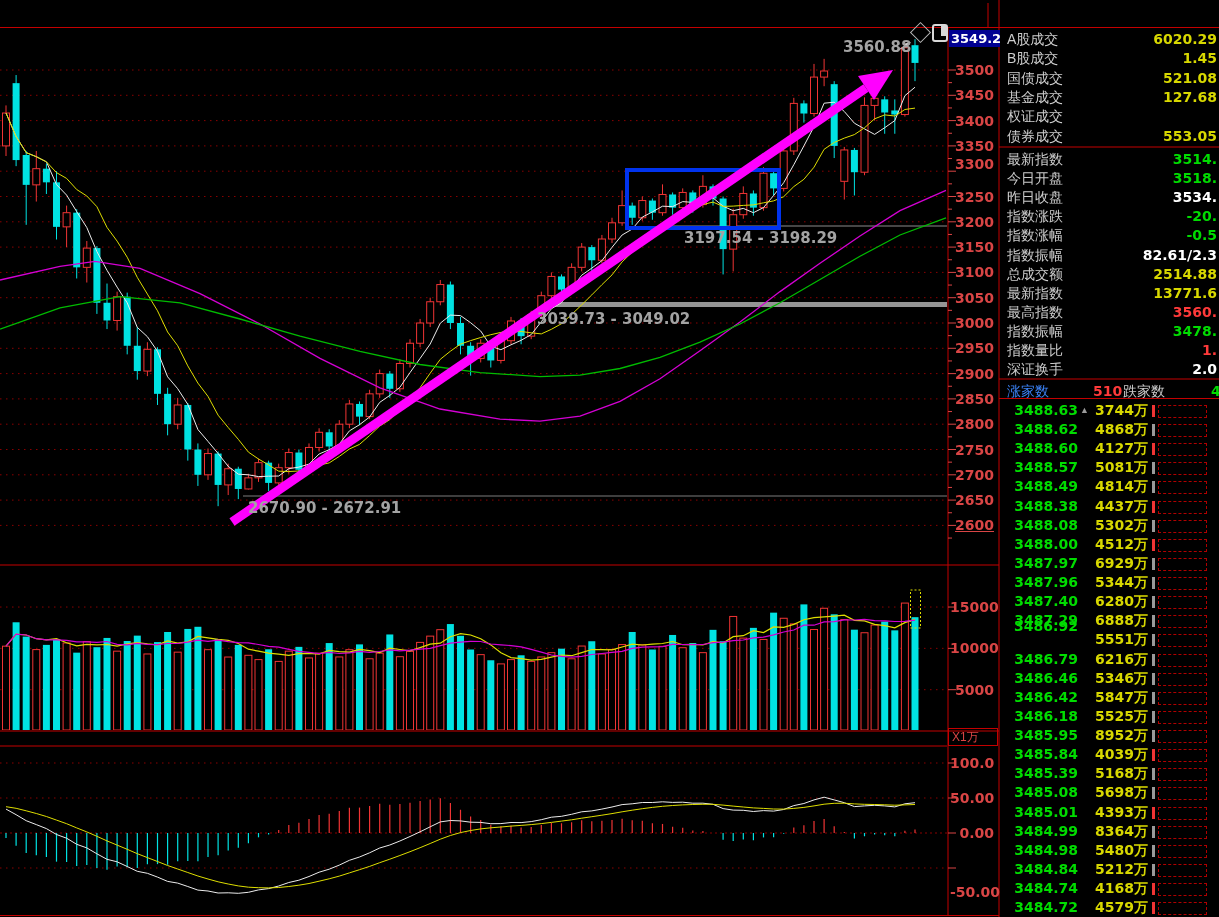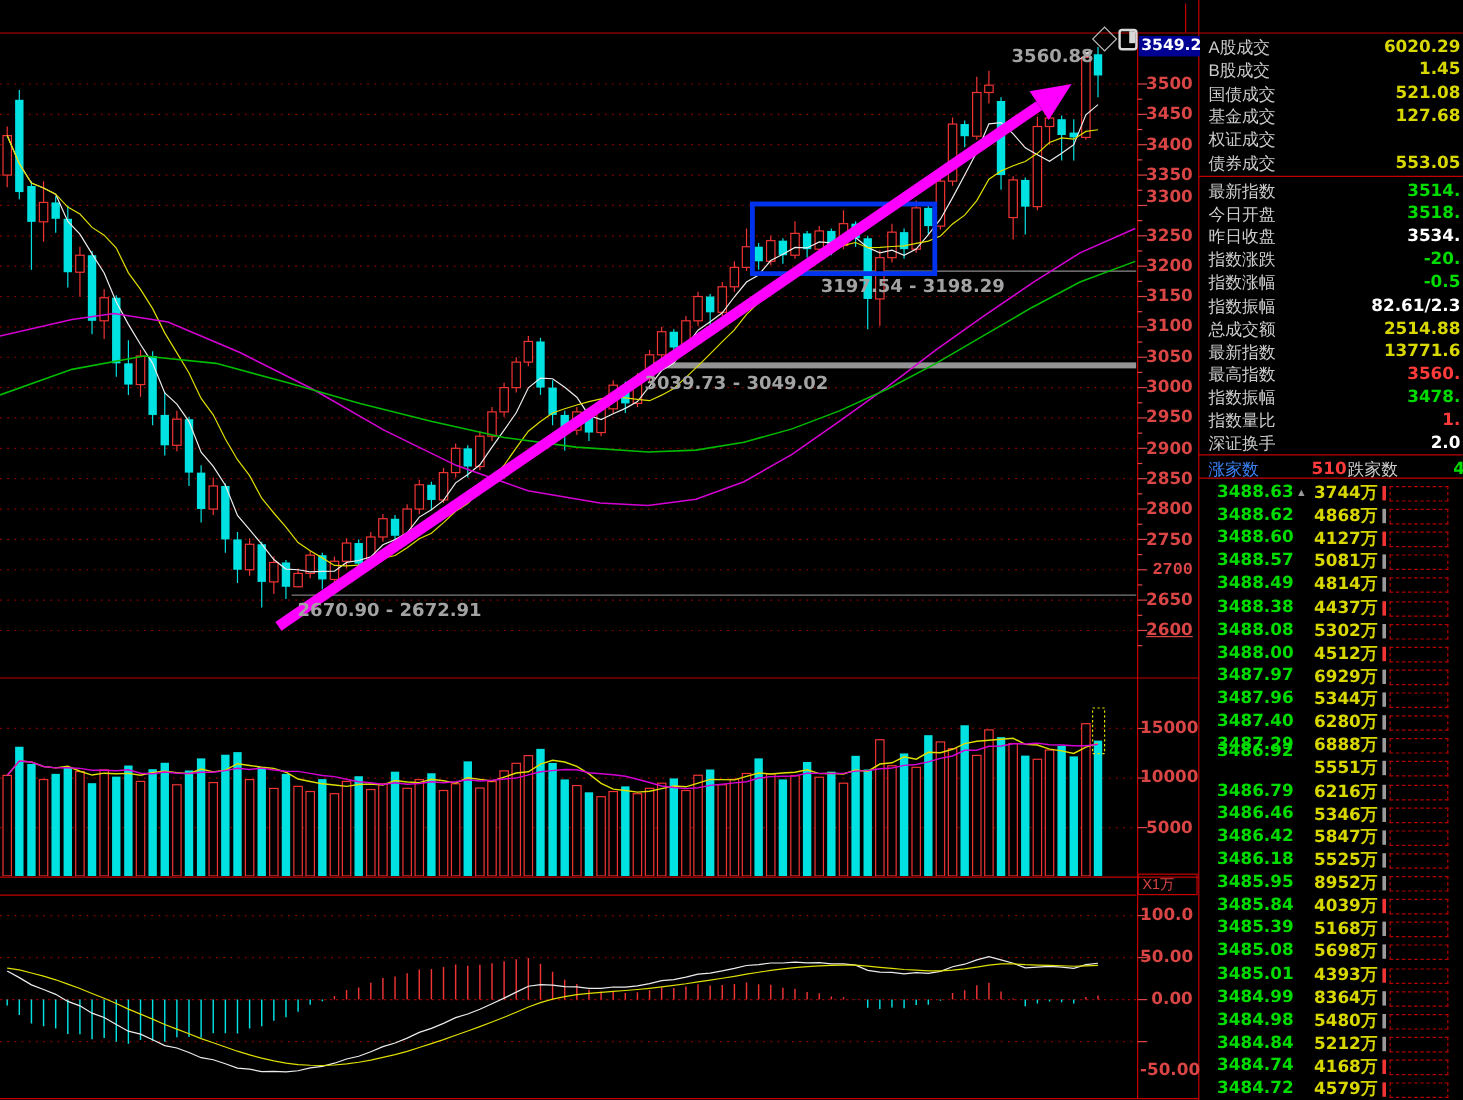--- a/index.html
+++ b/index.html
@@ -556,21 +556,21 @@
       <div class="axis-lab" style="left: 950px; top: 221.8px;">3200</div>
       <div class="axis-lab" style="left: 950px; top: 247.1px;">3150</div>
       <div class="axis-lab" style="left: 950px; top: 272.4px;">3100</div>
       <div class="axis-lab" style="left: 950px; top: 297.7px;">3050</div>
       <div class="axis-lab" style="left: 950px; top: 323px;">3000</div>
       <div class="axis-lab" style="left: 950px; top: 348.3px;">2950</div>
       <div class="axis-lab" style="left: 950px; top: 373.6px;">2900</div>
       <div class="axis-lab" style="left: 950px; top: 398.9px;">2850</div>
       <div class="axis-lab" style="left: 950px; top: 424.2px;">2800</div>
       <div class="axis-lab" style="left: 950px; top: 449.5px;">2750</div>
-      <div class="axis-lab" style="left: 950px; top: 474.8px; font-family: Liberation Mono, monospace;">2700</div>
+      <div class="axis-lab" style="left: 950px; top: 474.8px;">2700</div>
       <div class="axis-lab" style="left: 950px; top: 500.1px;">2650</div>
       <div class="axis-lab" style="left: 950px; top: 525.4px; text-decoration: underline;">2600</div>
       <div class="axis-lab" style="left: 950px; top: 607.033px;">15000</div>
       <div class="axis-lab" style="left: 950px; top: 648.355px;">10000</div>
       <div class="axis-lab" style="left: 950px; top: 689.678px;">5000</div>
       <div class="axis-lab" style="left: 950px; top: 763px;">100.0</div>
       <div class="axis-lab" style="left: 950px; top: 798px;">50.00</div>
       <div class="axis-lab" style="left: 950px; top: 833px;">0.00</div>
       <div class="axis-lab" style="left: 950px; top: 868px; margin-top: 24px;">-50.00</div>
     </div>

